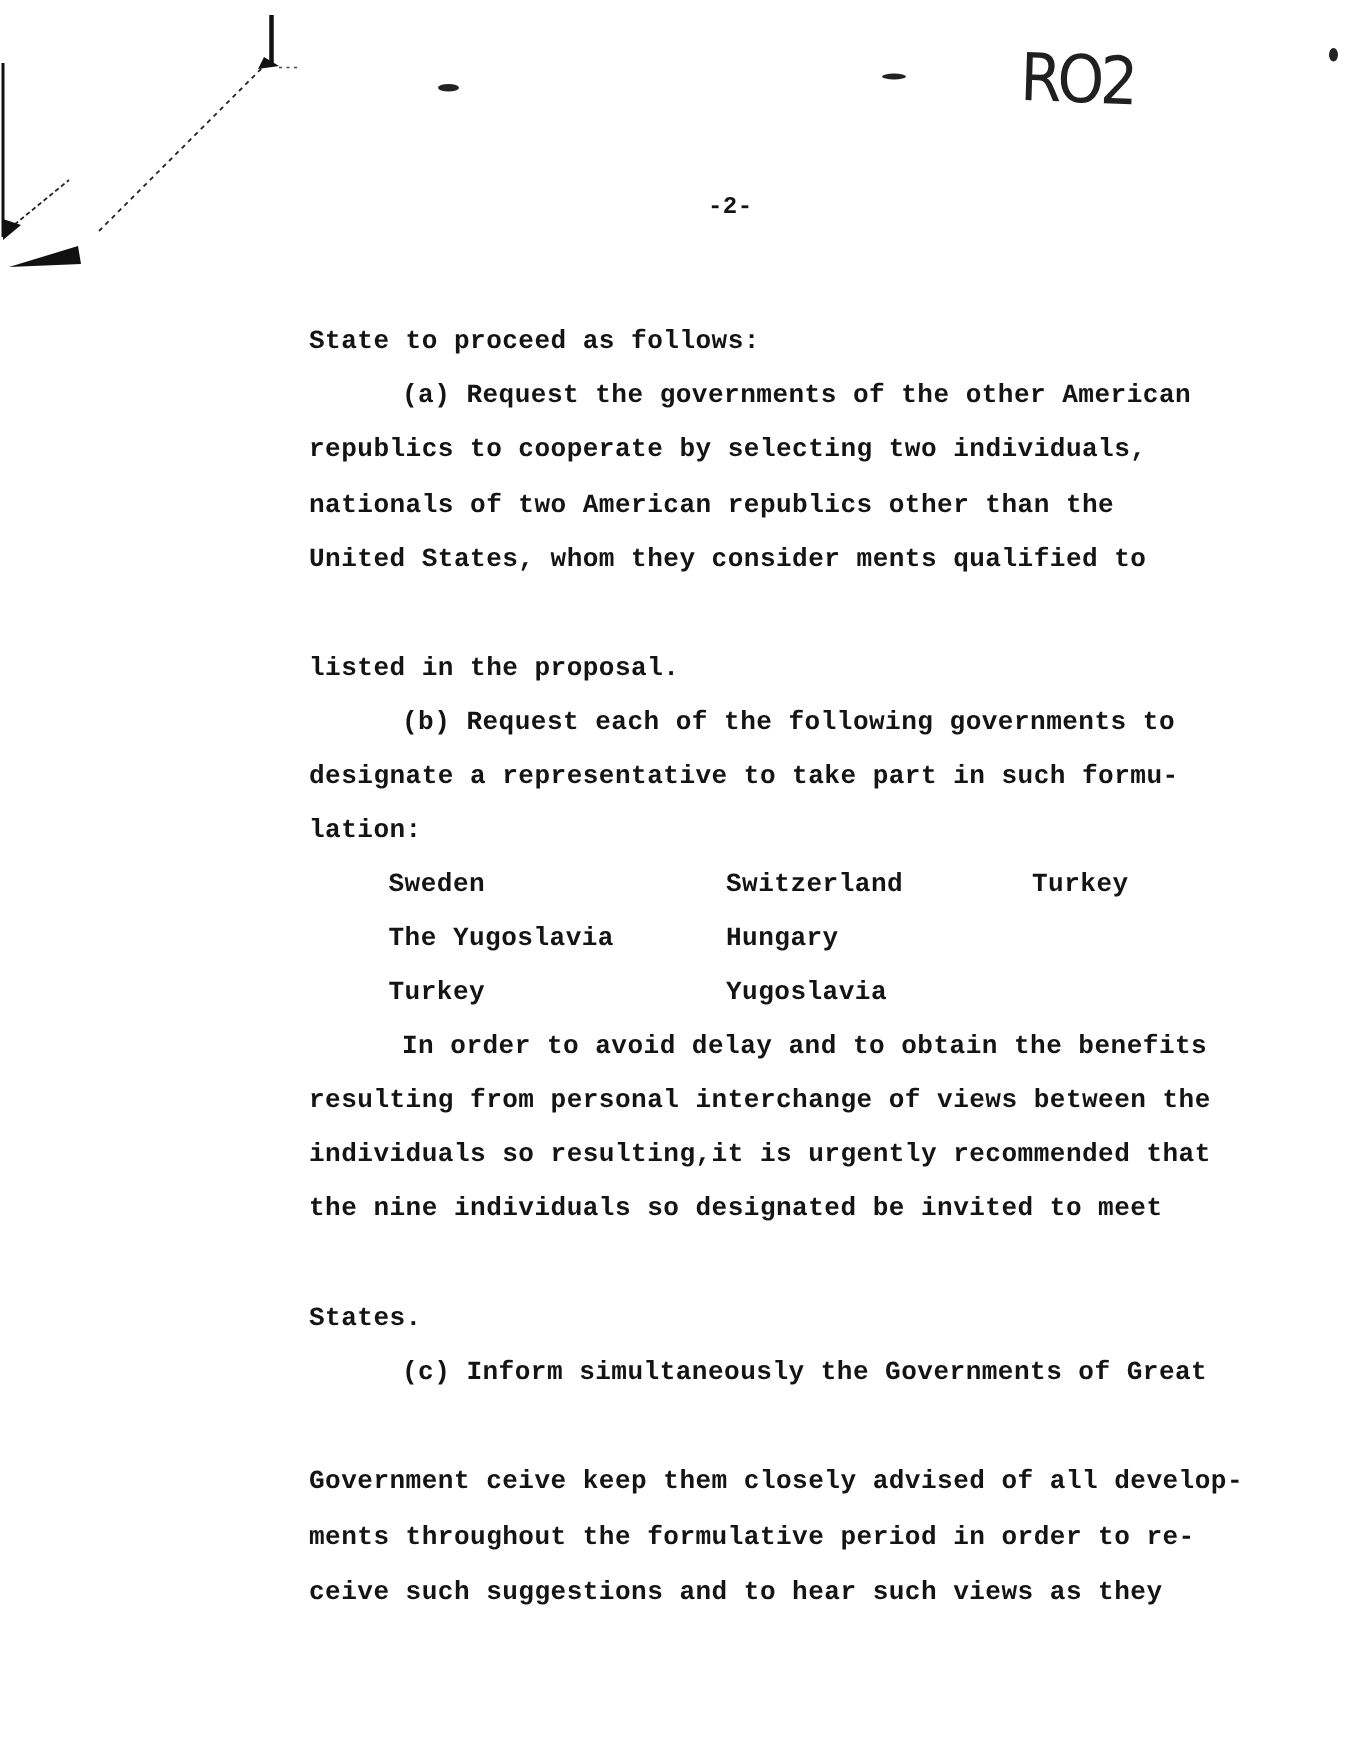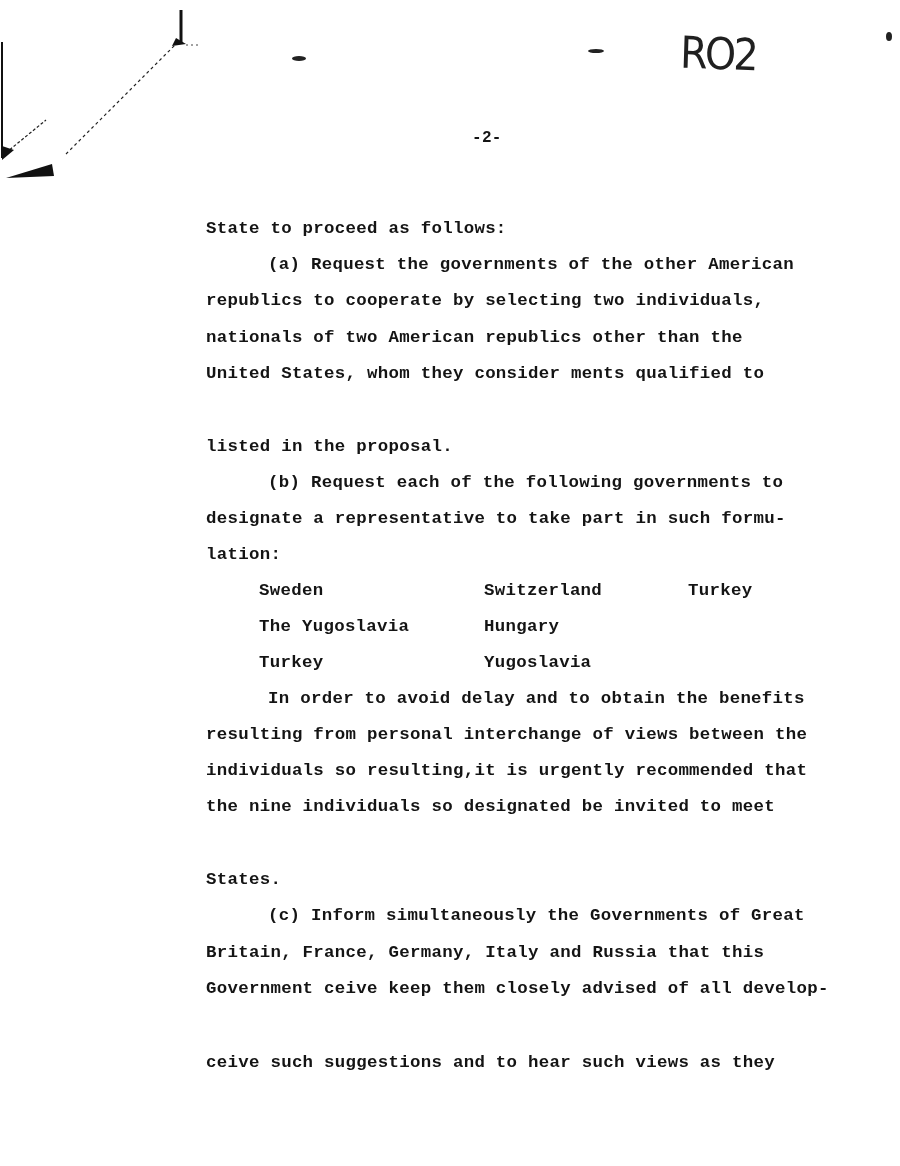--- a/index.html
+++ b/index.html
@@ -55,17 +55,17 @@
     <div class="type" style="left:259px;top:654px">Turkey</div>
     <div class="type" style="left:484px;top:654px">Yugoslavia</div>
   </div>
 
   <div class="type indent" style="top:690px">In order to avoid delay and to obtain the benefits</div>
   <div class="type line" style="top:726px">resulting from personal interchange of views between the</div>
   <div class="type line" style="top:762px">individuals so resulting,it is urgently recommended that</div>
   <div class="type line" style="top:798px">the nine individuals so designated be invited to meet</div>
   <div class="type line" style="top:871px">States.</div>
   <div class="type indent" style="top:907px">(c) Inform simultaneously the Governments of Great</div>
-  <div class="type line" style="top:944px">Britain, France, Germany, Italy and Russia that this</div>
   <div class="type line" style="top:980px">Government ceive keep them closely advised of all develop-</div>
+  <div class="type line" style="top:1017px">ments throughout the formulative period in order to re-</div>
   <div class="type line" style="top:1054px">ceive such suggestions and to hear such views as they</div>
 
 </div>
 
 </body></html>

